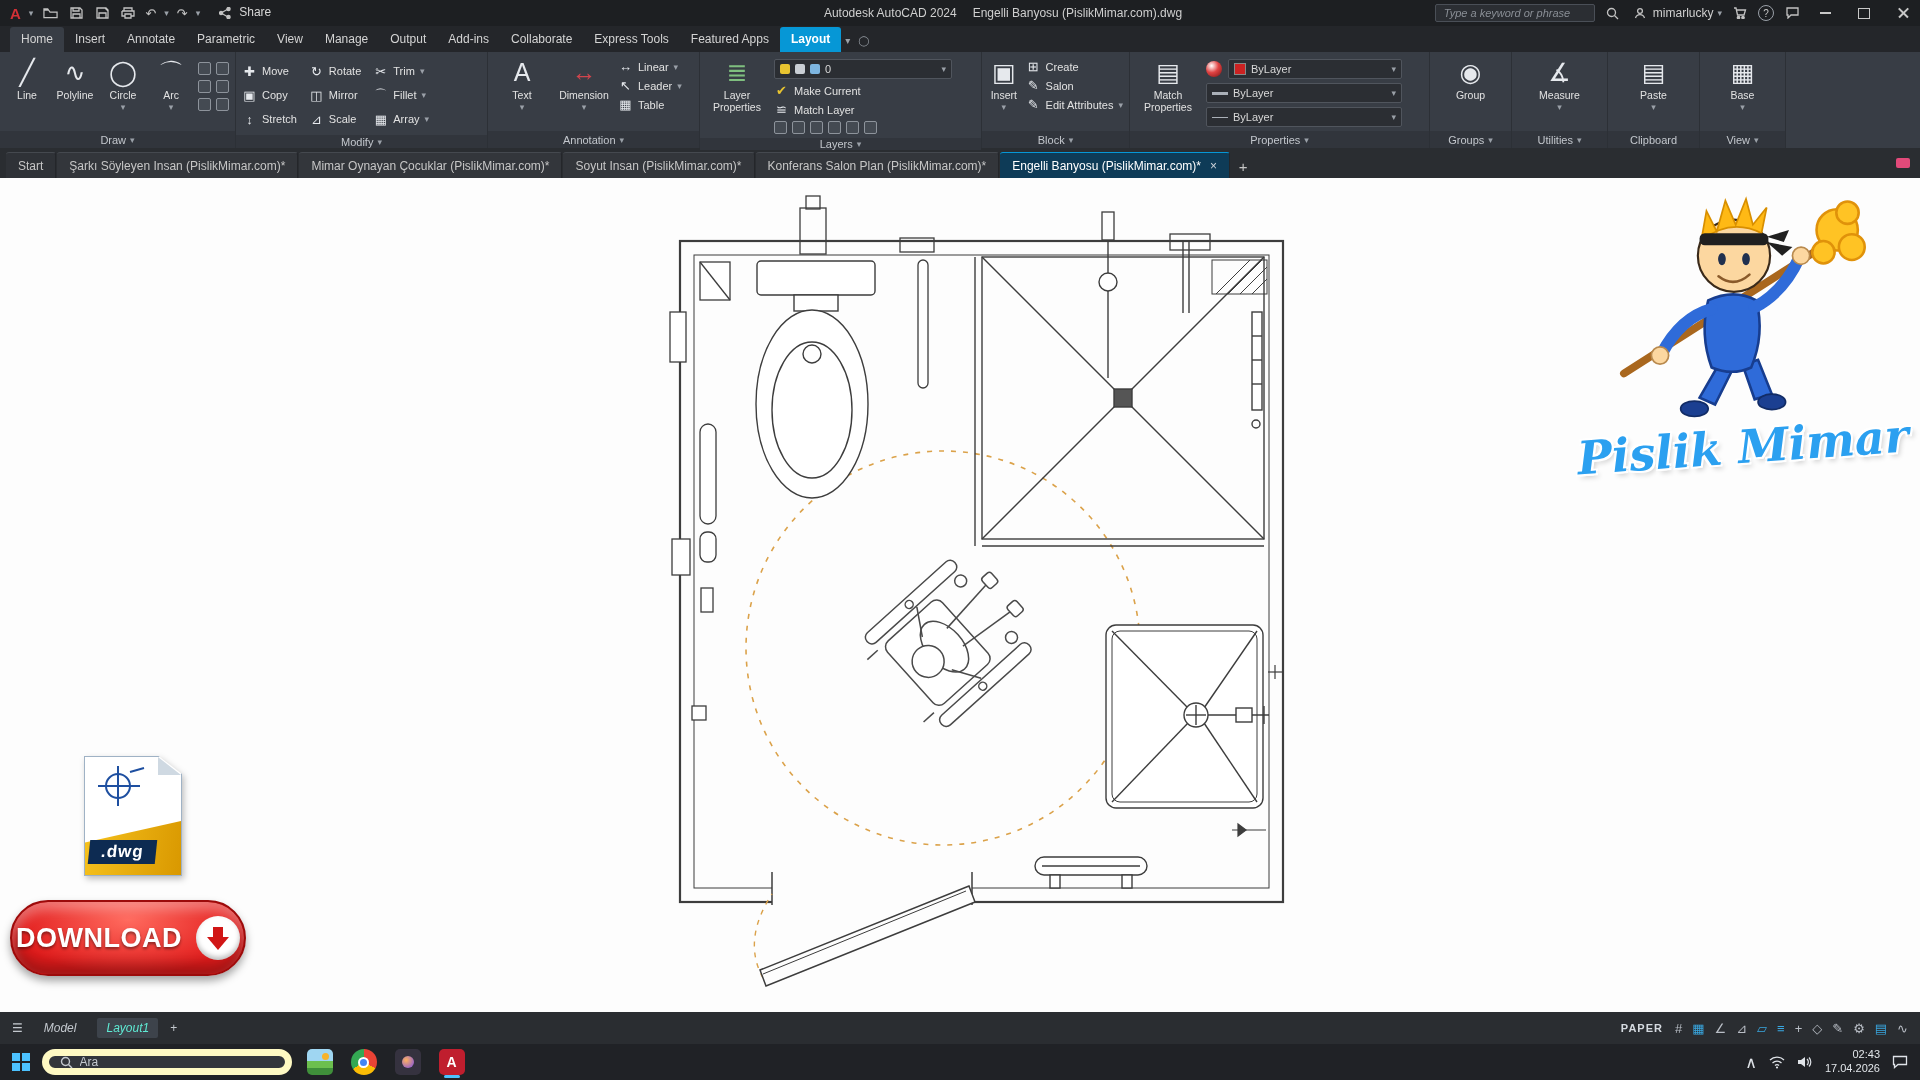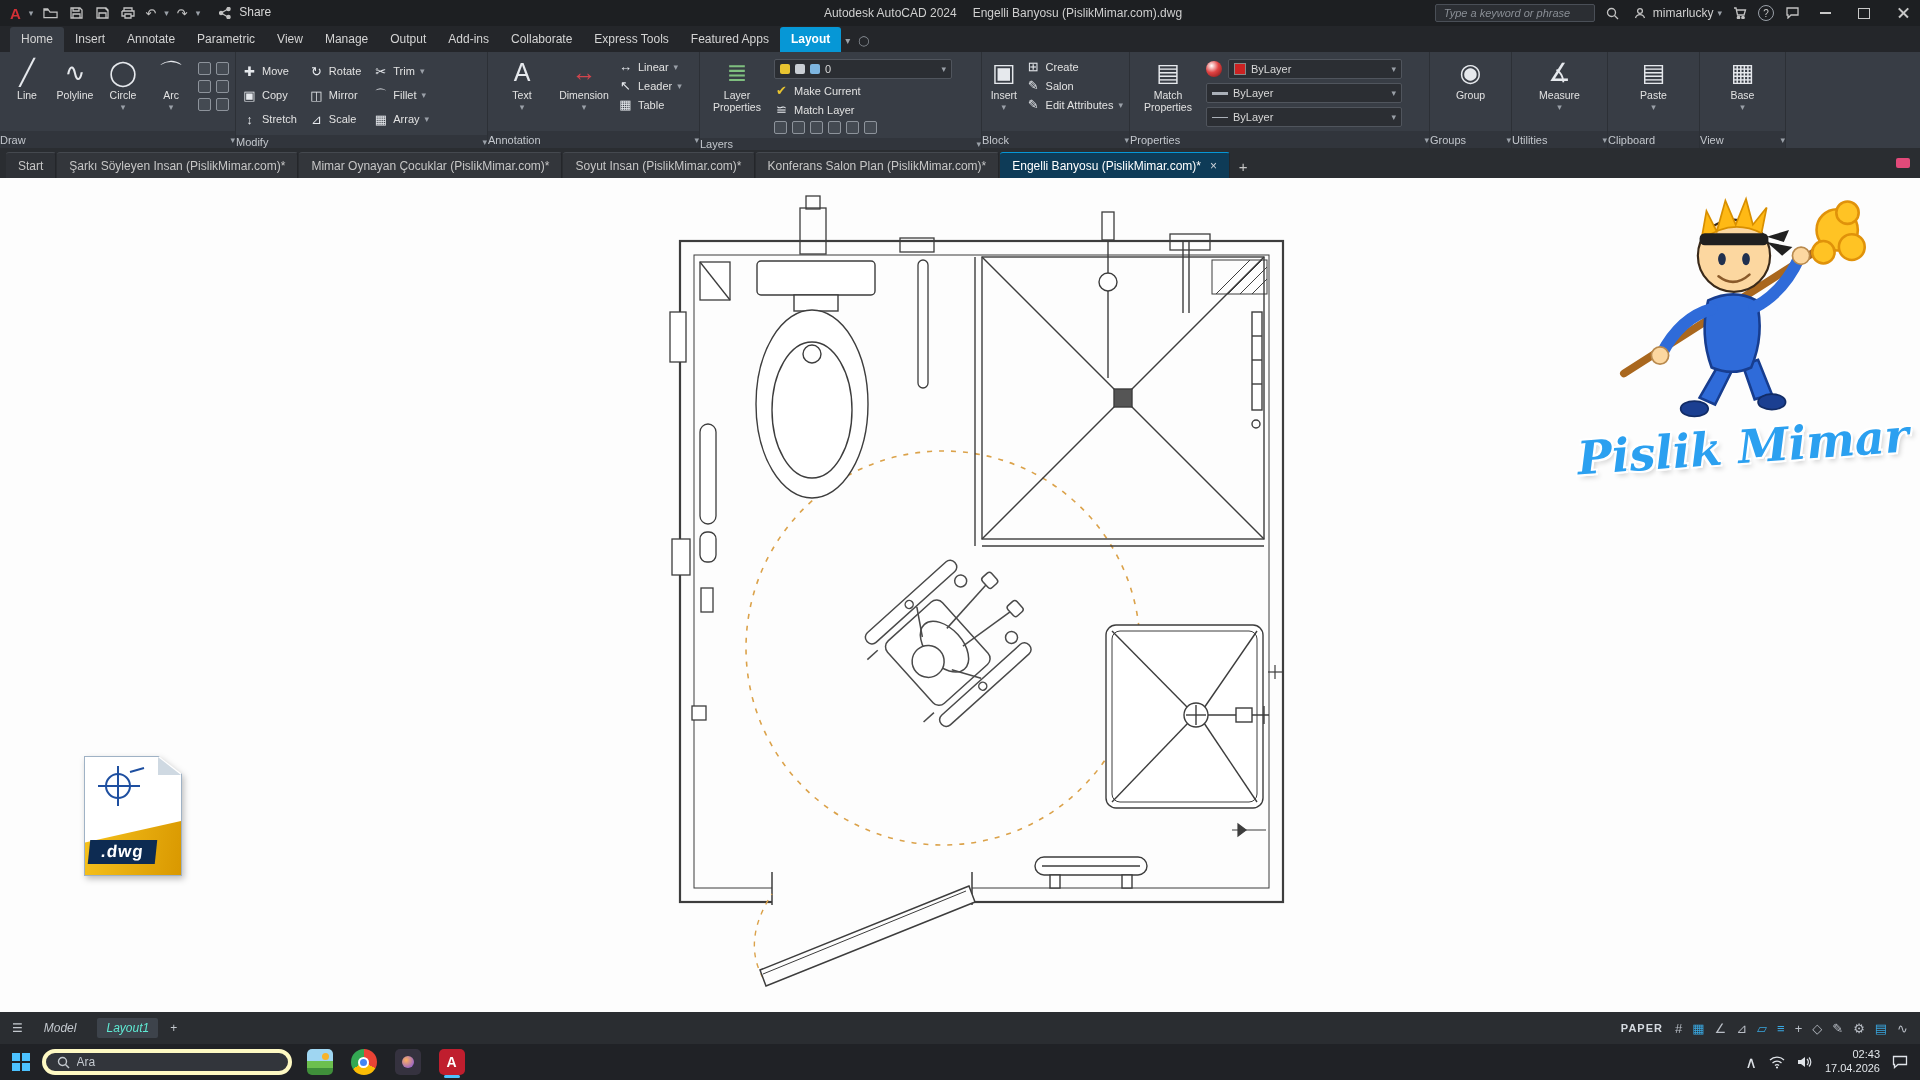--- a/index.html
+++ b/index.html
@@ -37,21 +37,21 @@
   .rtab.home { background:#383d45; border-radius:3px 3px 0 0; }
   .rtab.layout { background:#0697d6; color:#fff; font-weight:bold; border-radius:3px 3px 0 0;
                  display:flex; gap:6px; align-items:center; }
   .rtab-extra { color:#9aa0a8; padding:5px 4px 6px; font-size:10px; }
 
   
   .ribbon { position:absolute; top:52px; left:0; right:0; height:96px; background:#383d45; color:#e2e2e2;
             display:flex; z-index:28; }
   .panel { position:relative; height:100%; border-right:1px solid #2c3036; display:flex; flex-direction:column; flex:0 0 auto; }
   .panel-body { flex:1; display:flex; align-items:flex-start; padding:4px 6px; gap:6px; }
-  .panel-label { height:17px; font-size:11px; color:#c3c7cd; display:flex; align-items:center; justify-content:space-between;
+  .panel-label { height:17px; font-size:11px; color:#c3c7cd; display:flex; align-items:center; justify-content:center;
                  gap:4px; background:#31353c; }
   .car { color:#9aa0a8; font-size:9px; }
   .bigbtn { width:56px; display:flex; flex-direction:column; align-items:center; text-align:center; gap:1px;
             font-size:10.5px; line-height:1.1; padding-top:1px; }
   .bigbtn .bicon { height:32px; display:flex; align-items:center; justify-content:center; font-size:25px; color:#e6e9ed; }
   .bigbtn .bicon.red { color:#d2454d; } .bigbtn .bicon.grn { color:#7fbf7f; }
   .smallgrid { display:grid; grid-template-columns:repeat(3,auto); grid-auto-rows:24px; column-gap:12px;
                align-items:center; font-size:11px; padding-top:3px; }
   .vcol { display:flex; flex-direction:column; gap:4px; padding-top:3px; font-size:11px; }
   .sbtn { display:flex; align-items:center; gap:5px; white-space:nowrap; }
@@ -123,21 +123,21 @@
   .paper-label { font-weight:bold; letter-spacing:1px; font-size:11px; color:#d5dae0; }
   .sb-icons { display:flex; align-items:center; gap:10px; font-size:13px; color:#b9bec6; }
   .sb-icons .blue { color:#39a7e0; }
 
   
   .taskbar { position:absolute; top:1044px; left:0; right:0; height:36px; background:#202226; color:#dfe3e8;
              display:flex; align-items:center; padding:0 12px; gap:12px; z-index:26; }
   .winlogo { display:grid; grid-template-columns:8px 8px; grid-template-rows:8px 8px; gap:1.5px; }
   .winlogo i { background:#4cc2ff; }
   .tb-search { display:flex; align-items:center; gap:7px; width:250px; height:26px; background:#32353b;
-               border:4px solid #fef9c3; border-radius:13px; padding:0 11px; }
+               border:7px solid #fef9c3; border-radius:13px; padding:0 11px; }
   .tb-search input { flex:1; background:transparent; border:none; outline:none; color:#dfe3e8; font-size:12px; }
   .tb-search input::placeholder { color:#c4c9cf; }
   .task-icon { width:32px; height:32px; border-radius:4px; display:flex; align-items:center; justify-content:center; position:relative; }
   .task-icon.active::after { content:""; position:absolute; bottom:0px; width:16px; height:3px; background:#4cc2ff; border-radius:2px; }
   .game { width:26px; height:26px; border-radius:5px; position:relative; overflow:hidden;
           background:linear-gradient(180deg,#9fd6f2 0 45%, #6cbf4e 45% 75%, #3f8f3a 75% 100%); }
   .game::after { content:""; position:absolute; right:4px; top:4px; width:7px; height:7px; border-radius:50%; background:#f7b32b; }
   .chrome { width:26px; height:26px; border-radius:50%; display:flex;
             background:conic-gradient(from 0deg, #ea4335 0 33%, #fbbc05 33% 66%, #34a853 66% 100%); }
   .chrome-core { width:11px; height:11px; margin:auto; border-radius:50%; background:#4285f4; border:2.5px solid #fff; }
@@ -712,20 +712,27 @@
           <circle cx="24" cy="22" r="12"></circle>
           <line x1="24" y1="2" x2="24" y2="42"></line>
           <line x1="4" y1="22" x2="46" y2="22"></line>
           <line x1="36" y1="8" x2="50" y2="4"></line>
         </g>
       </svg>
       <div class="dwg-gold"></div>
       <div class="dwg-band">.dwg</div>
     </div>
 
+    <div class="download">
+      <span class="dl-label">DOWNLOAD</span>
+      <span class="dl-circle">
+        <span class="dl-stem"></span>
+          <span class="dl-tri"></span>
+      </span>
+    </div>
 
   </main>
 
   <footer class="statusbar">
     <div class="sb-left">
       <span>☰</span>
       <span class="sheet">Model</span>
       <span class="sheet active">Layout1</span>
       <span>+</span>
     </div>

